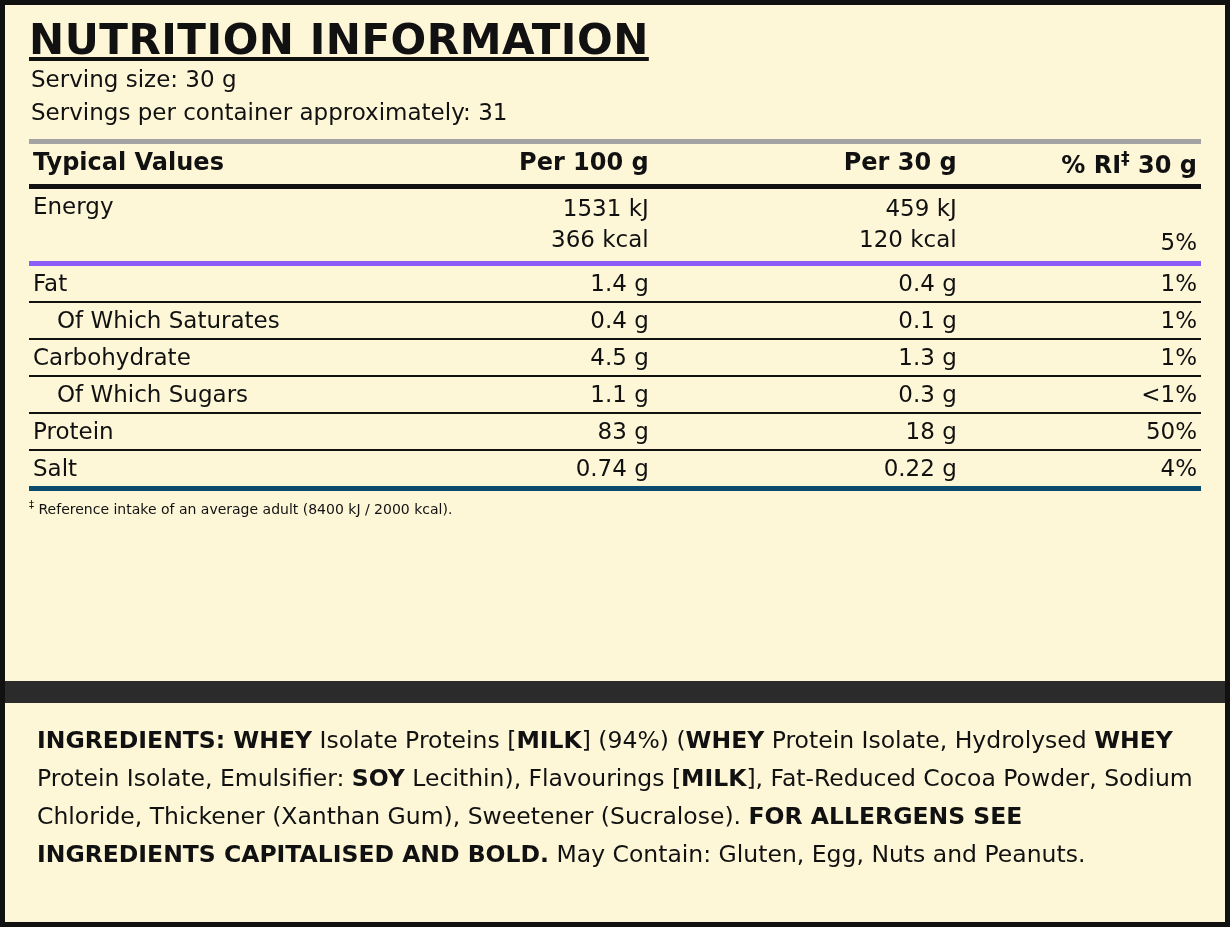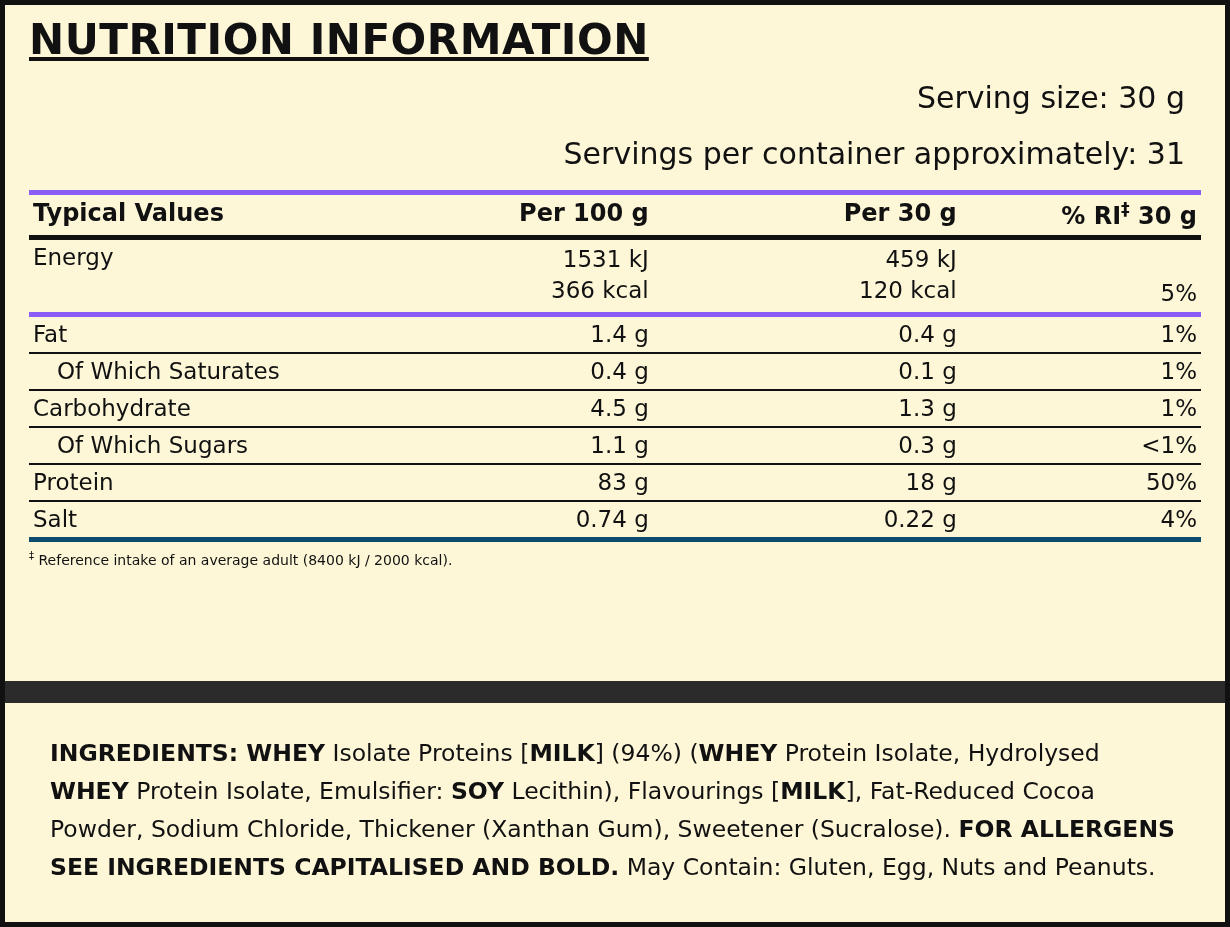--- a/index.html
+++ b/index.html
@@ -27,24 +27,23 @@
   }
   .title {
     font-size: 42px;
     font-weight: bold;
     letter-spacing: 0.5px;
     margin: 0 0 2px 0;
     line-height: 1.08;
     text-decoration: underline;
   }
   .serving-line {
-    font-size: 30px;
+    font-size: 23px;
     line-height: 1.32;
-    margin: 16px;
-    text-align: right;
+    margin: 2px;
   }
   table.nutrition {
     width: 100%;
     border-collapse: collapse;
     margin-top: 12px;
     font-size: 23px;
   }
   table.nutrition th,
   table.nutrition td {
     padding: 4px 4px 5px 4px;
@@ -52,21 +51,21 @@
   }
   table.nutrition th {
     font-weight: bold;
     font-size: 24px;
   }
   .col-name { text-align: left; width: 33%; }
   .col-100 { text-align: right; width: 25%; padding-right: 60px !important; }
   .col-30 { text-align: right; width: 25%; padding-right: 45px !important; }
   .col-ri { text-align: right; width: 17%; }
   .thead-row th {
-    border-top: 5px solid #8b5cf6;
+    border-top: 5px solid #a3a3a3;
     border-bottom: 5px solid #111111;
     padding-top: 7px;
     padding-bottom: 7px;
   }
   tr.data-row td {
     border-bottom: 2px solid #111111;
   }
   tr.energy-row td {
     border-bottom: 5px solid #8b5cf6;
     padding-bottom: 6px;
@@ -99,21 +98,21 @@
     position: absolute;
     left: 0;
     right: 0;
     bottom: 0;
     padding: 14px 24px 10px 28px;
     box-sizing: border-box;
   }
   .ingredients-text {
     font-size: 23.5px;
     line-height: 1.62;
-    margin: 17px;
+    margin: 4px;
   }
   .ingredients-text b { font-weight: bold; }
   .sup {
     font-size: 0.72em;
     vertical-align: super;
   }
 </style>
 </head>
 <body>
 

